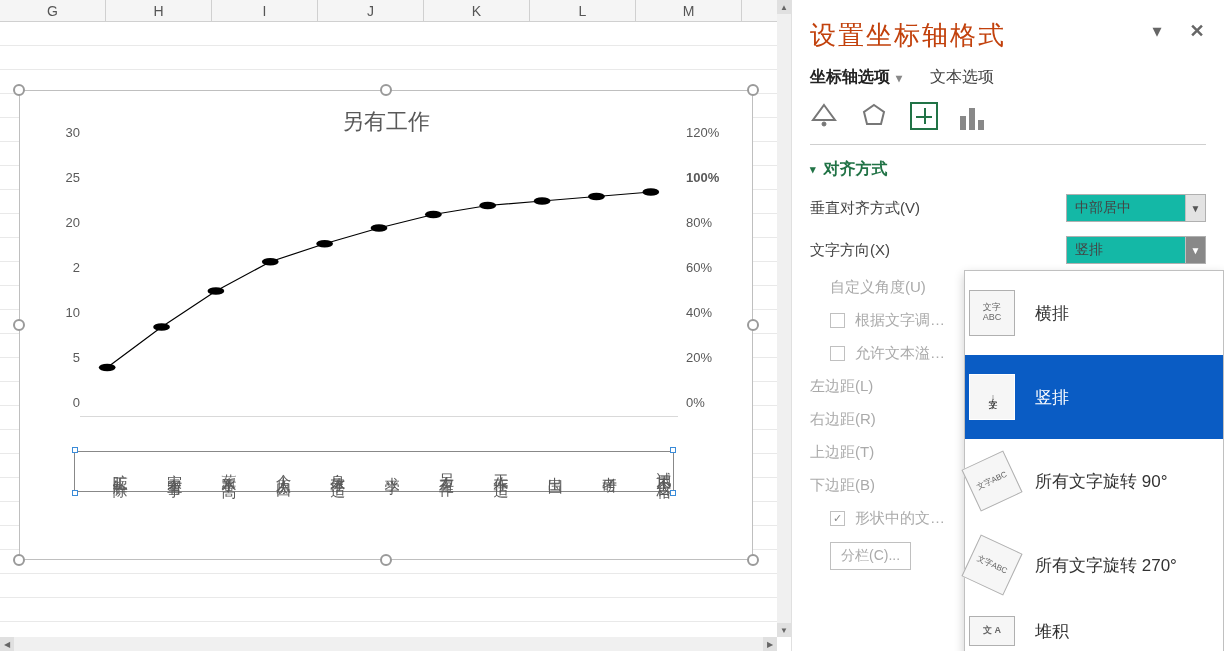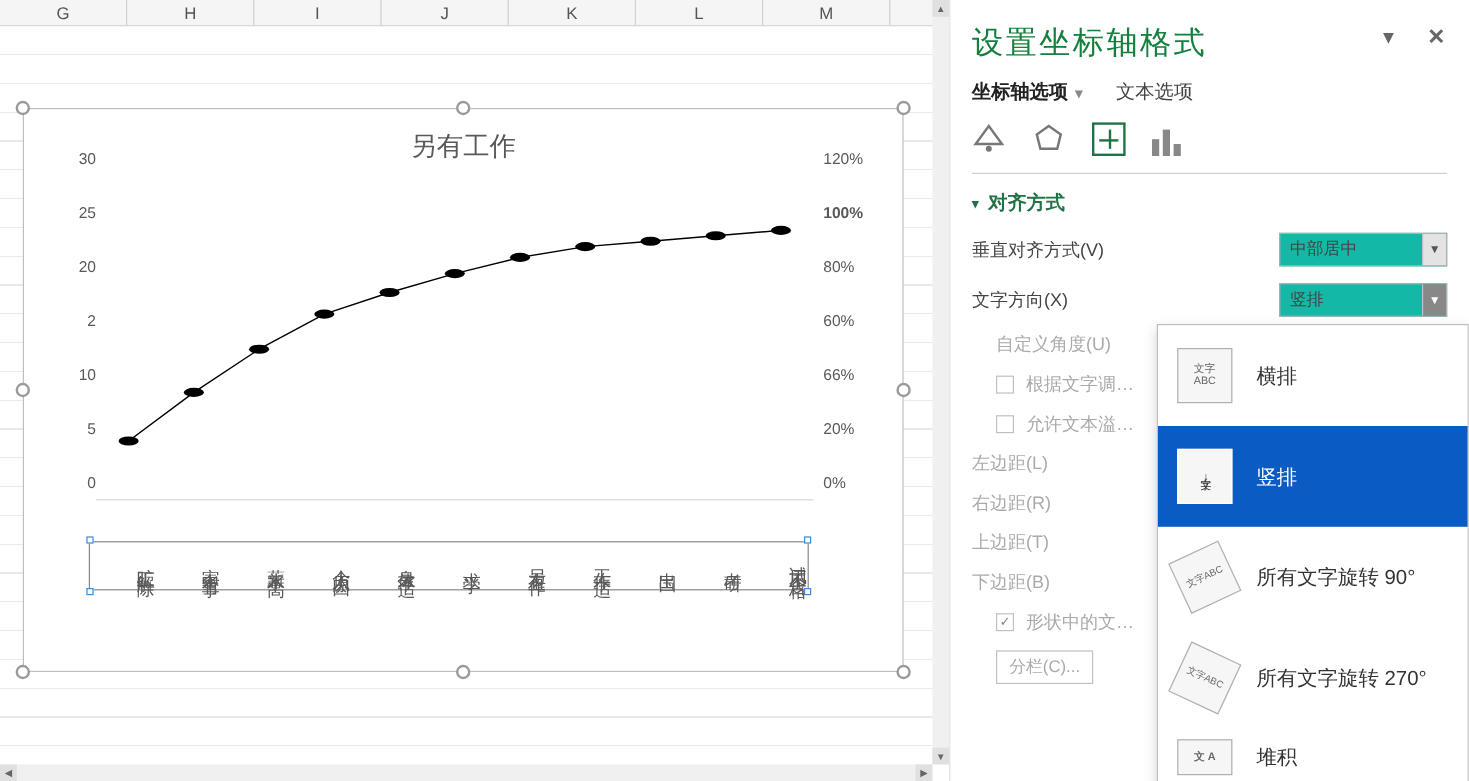--- a/index.html
+++ b/index.html
@@ -154,21 +154,21 @@
     font-size: 8px; color: #666;
   }
   
   .format-pane {
     flex: 1;
     padding: 12px 18px 0 18px;
     position: relative;
   }
   .pane-title {
     font-size: 26px;
-    color: #15803d;
+    color: #c2410c;
     letter-spacing: 2px;
     margin: 6px 0 14px;
   }
   .pane-close, .pane-dd {
     position: absolute;
     top: 20px;
     width: 18px; height: 18px;
     color: #666;
     font-size: 18px;
     text-align: center;
@@ -284,21 +284,21 @@
     background: #fff;
     border: 1px solid #c0c0c0;
     box-shadow: 0 4px 10px rgba(0,0,0,0.2);
     z-index: 20;
   }
   .dd-item {
     display: flex;
     align-items: center;
     gap: 20px;
     height: 84px;
-    padding: 0 16px;
+    padding: 0 4px;
     font-size: 17px;
     color: #333;
     cursor: pointer;
   }
   .dd-item.selected { background: #0a5cc4; color: #fff; }
   .dd-icon {
     width: 46px; height: 46px;
     border: 1px solid #b0b0b0;
     background: #f6f6f6;
     display: flex;
@@ -350,21 +350,21 @@
             <div class="y-tick" style="bottom: 16.6667%;">5</div>
             <div class="y-tick" style="bottom: 33.3333%;">10</div>
             <div class="y-tick" style="bottom: 50%;">2</div>
             <div class="y-tick" style="bottom: 66.6667%;">20</div>
             <div class="y-tick" style="bottom: 83.3333%;">25</div>
             <div class="y-tick" style="bottom: 100%;">30</div>
           </div>
         <div class="y-right" id="y-right">
             <div class="y-tick" style="bottom: 0%;">0%</div>
             <div class="y-tick" style="bottom: 16.6667%;">20%</div>
-            <div class="y-tick" style="bottom: 33.3333%;">66%</div>
+            <div class="y-tick" style="bottom: 33.3333%;">40%</div>
             <div class="y-tick" style="bottom: 50%;">60%</div>
             <div class="y-tick" style="bottom: 66.6667%;">80%</div>
             <div class="y-tick" style="bottom: 83.3333%; font-weight: bold;">100%</div>
             <div class="y-tick" style="bottom: 100%;">120%</div>
           </div>
         <div class="plot">
           <div class="bars" id="bars">
               <div class="bar-slot">
                 <div class="bar" style="height: 83.3333%;"></div>
               </div>

